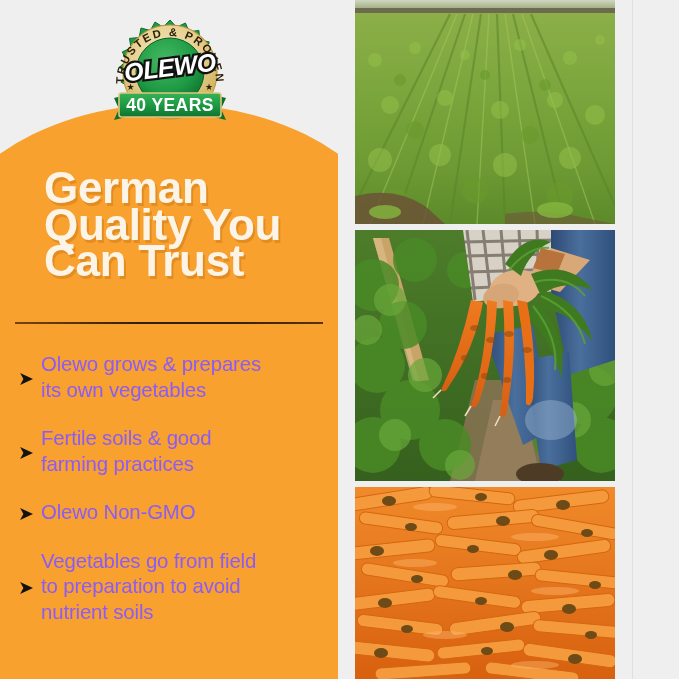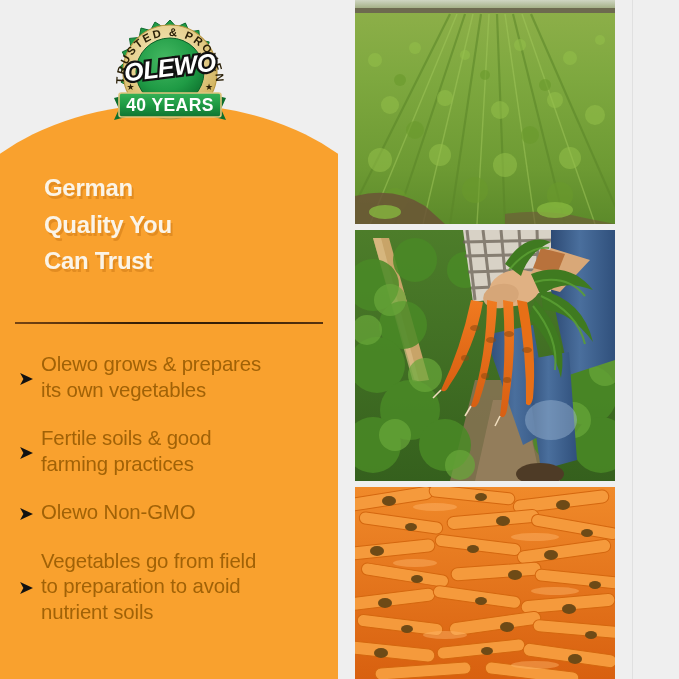--- a/index.html
+++ b/index.html
@@ -55,21 +55,21 @@
   }
   .badge svg { display: block; width: 124px; height: 122px; overflow: visible; }
 
   
   .headline {
     position: absolute;
     left: 44px;
     top: 170px;
     width: 290px;
     color: #fbf4e7;
-    font-size: 24px;
+    font-size: 44px;
     font-weight: bold;
     line-height: 36.5px;
     letter-spacing: -0.3px;
     text-shadow: 2px 2.5px 0 rgba(196,112,16,0.42);
     white-space: pre-line;
   }
 
   
   .rule {
     position: absolute;
@@ -96,21 +96,21 @@
   .bullet-arrow {
     flex: 0 0 auto;
     width: 23px;
     font-size: 19px;
     line-height: 1;
     color: #121212;
     transform: translateY(1px);
   }
   .bullet-text {
     flex: 1 1 auto;
-    color: #a16207;
+    color: #8b5cf6;
     font-size: 20.4px;
     line-height: 25.5px;
     letter-spacing: -0.15px;
     white-space: pre-line;
   }
 
   
   .photos {
     position: absolute;
     left: 355px;

